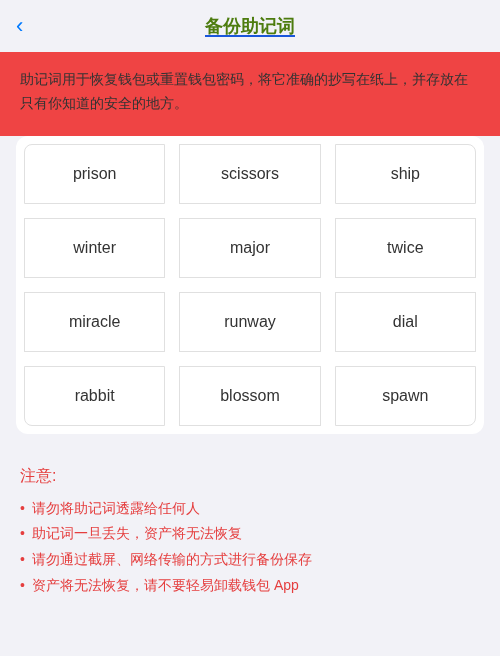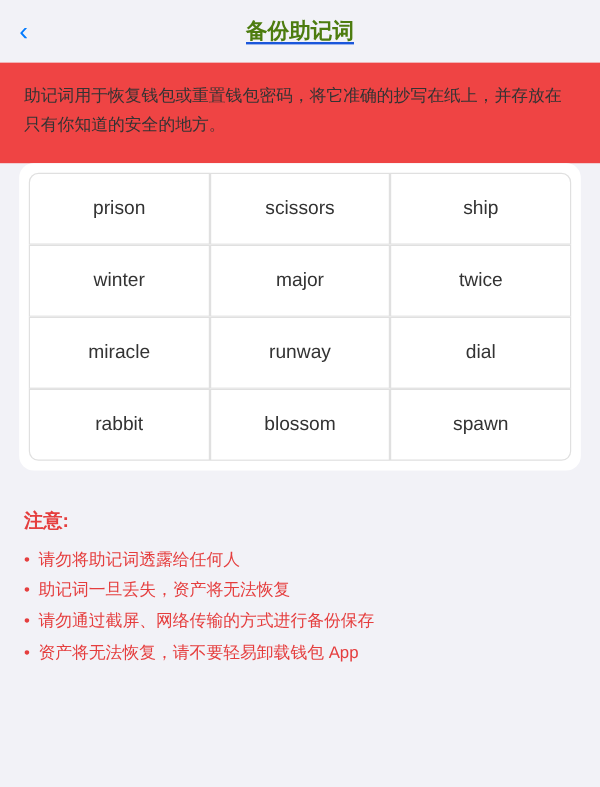--- a/index.html
+++ b/index.html
@@ -57,21 +57,21 @@
     .mnemonic-grid-container {
       margin: 0 16px 16px 16px;
       background: #fff;
       border-radius: 12px;
       padding: 8px;
     }
 
     .mnemonic-grid {
       display: grid;
       grid-template-columns: repeat(3, 1fr);
-      gap: 0;
+      gap: 14px;
     }
 
     .mnemonic-cell {
       display: flex;
       align-items: center;
       justify-content: center;
       padding: 20px 8px;
       border: 0.5px solid #e0e0e0;
       font-size: 16px;
       color: #333;
@@ -85,21 +85,21 @@
     .mnemonic-cell:nth-child(10) { border-bottom-left-radius: 8px; }
     .mnemonic-cell:nth-child(12) { border-bottom-right-radius: 8px; }
 
     .notes-section {
       padding: 16px 20px;
       background: #f2f2f7;
     }
 
     .notes-title {
       font-size: 16px;
-      font-weight: 700;
+      font-weight: 400;
       color: #e53e3e;
       margin-bottom: 10px;
     }
 
     .notes-list {
       list-style: none;
     }
 
     .notes-list li {
       font-size: 14px;

